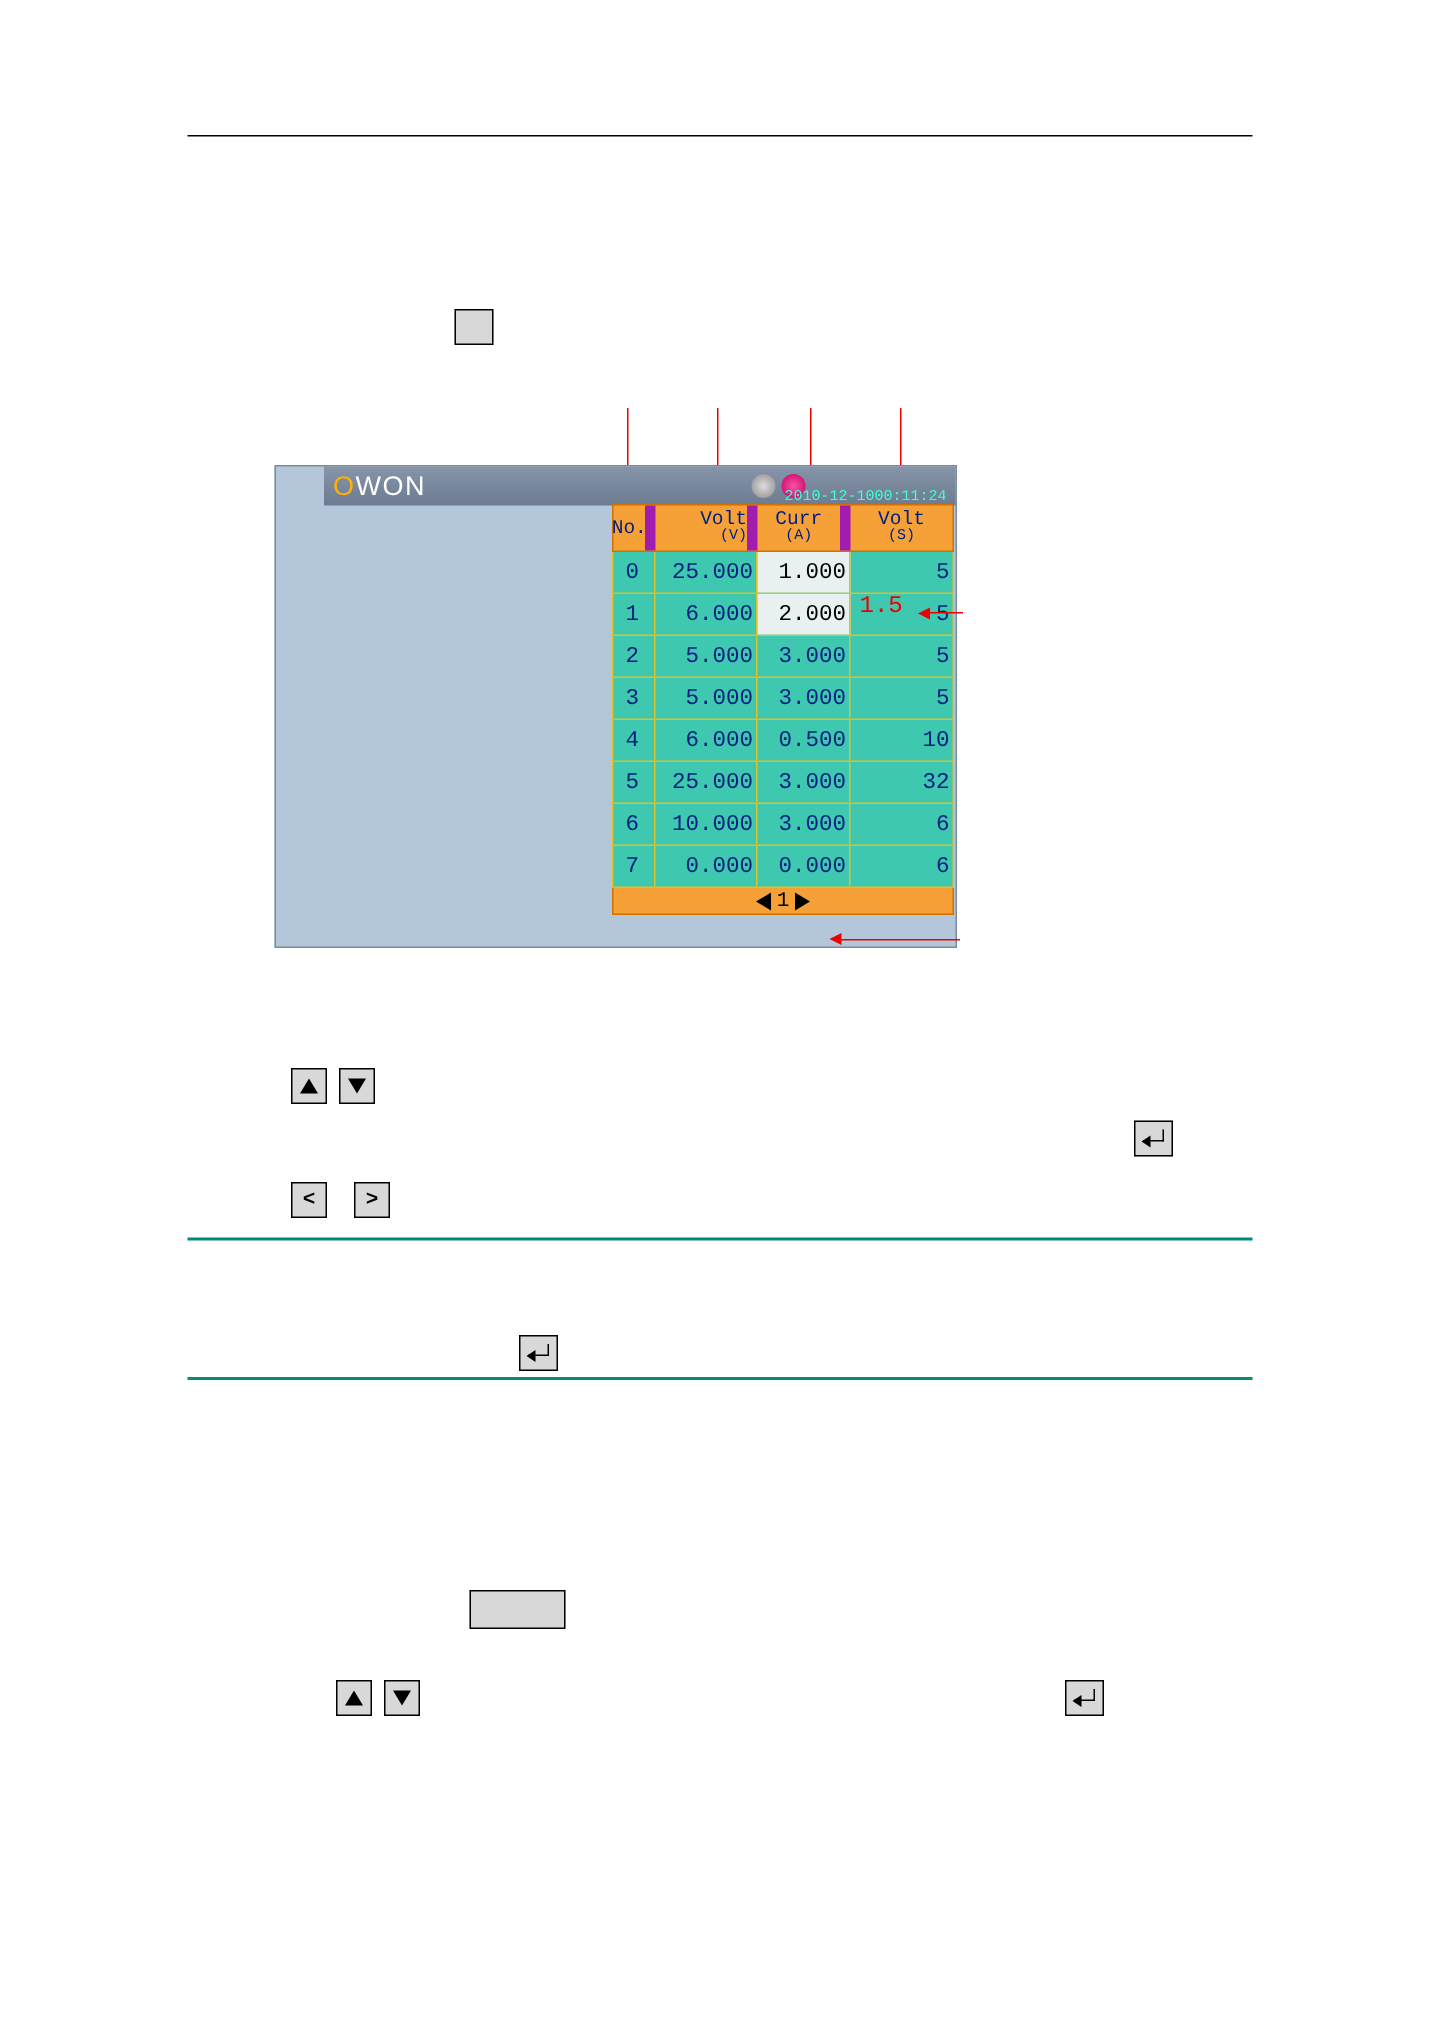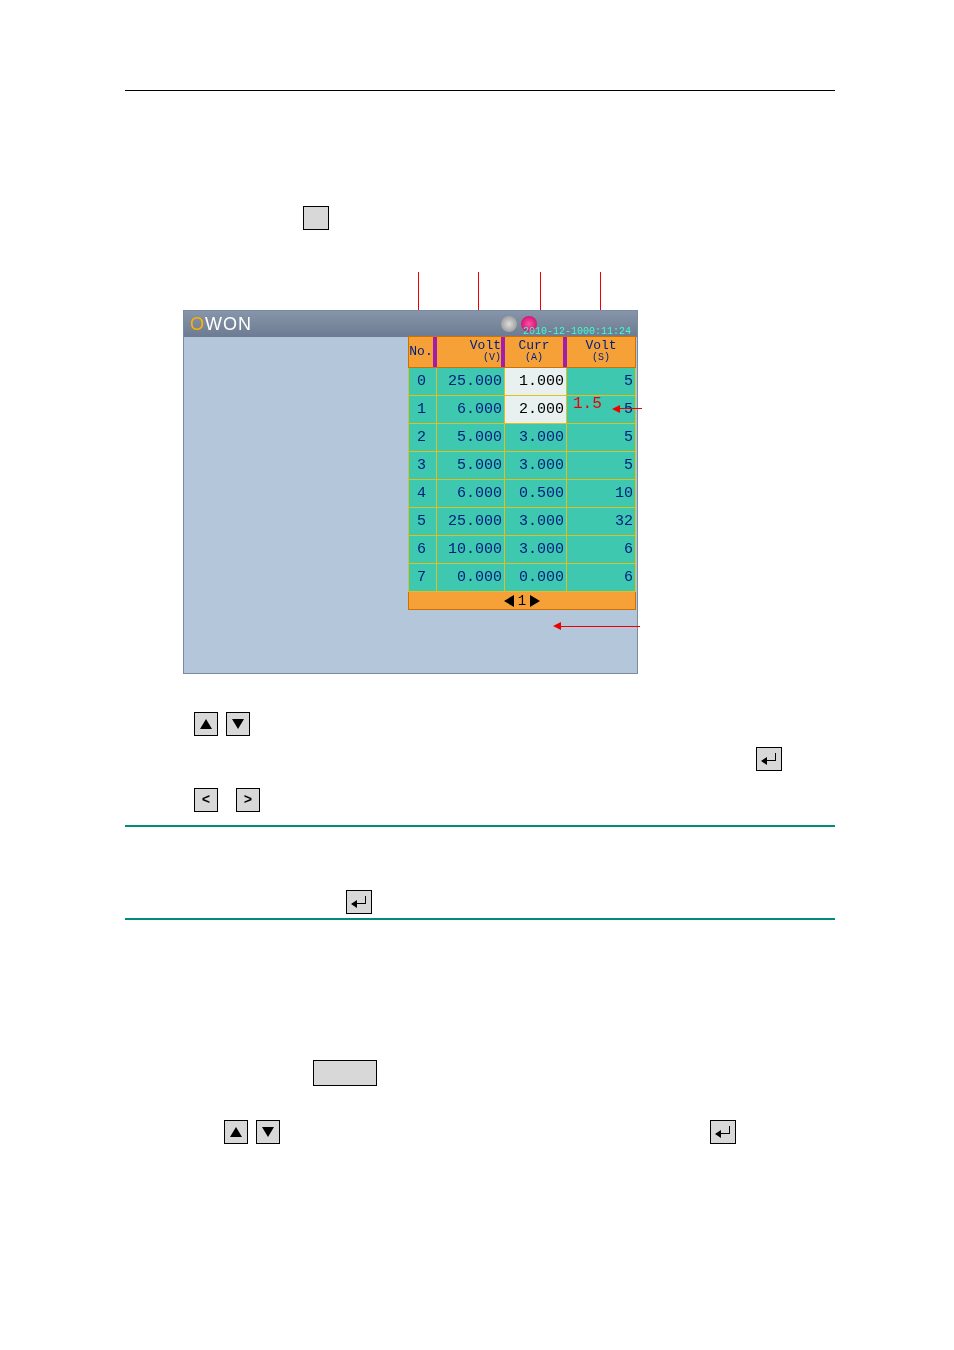--- a/index.html
+++ b/index.html
@@ -30,23 +30,24 @@
   .arrow-down.a2 { left: 473px; top: 328px; }
   .vline-red.a3 { left: 540px; top: 272px; height: 46px; }
   .arrow-down.a3 { left: 535px; top: 314px; }
   .vline-red.a4 { left: 600px; top: 272px; height: 46px; }
   .arrow-down.a4 { left: 595px; top: 314px; }
 
   
   .device {
     position: absolute;
     left: 183px; top: 310px;
-    width: 455px; height: 364px;
+    width: 455px; height: 322px;
     background: #b4c6da;
     border: 1px solid #7a8aa0;
+    padding-left: 32px;
   }
   .titlebar {
     position: relative;
     height: 26px;
     background: linear-gradient(#8795aa, #6c7b91);
     display: flex;
     align-items: center;
     padding-left: 6px;
   }
   .logo { font-family: Arial Black, sans-serif; font-size: 18px; letter-spacing: 1px; }
@@ -79,21 +80,21 @@
   .tbl-head {
     display: flex;
     height: 32px;
     background: #f5a138;
     border: 1px solid #d07000;
     font-family: "Courier New", monospace;
     font-size: 13px;
     color: #002080;
   }
   .th {
-    border-right: 4px solid #a21caf;
+    border-right: 7px solid #a21caf;
     display: flex; flex-direction: column; align-items: center; justify-content: center;
     line-height: 12px;
   }
   .th.no { width: 28px; }
   .th.v  { width: 68px; align-items: flex-end; }
   .th.c  { width: 62px; font-family: Liberation Mono, monospace; }
   .th.t  { width: 68px; border-right: none; }
   .th .sub { font-size: 10px; }
 
   .tbl-body {

